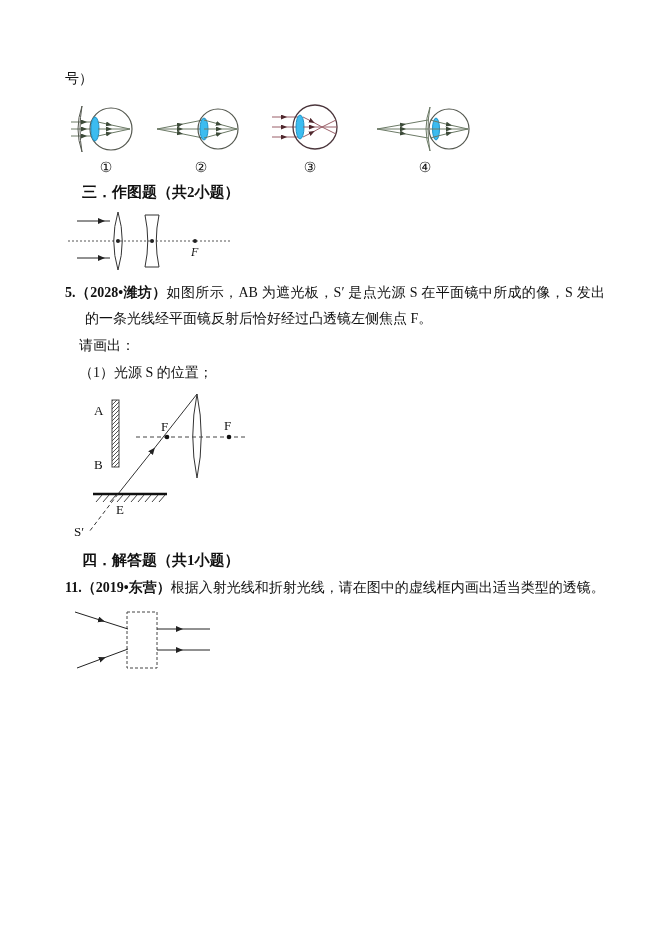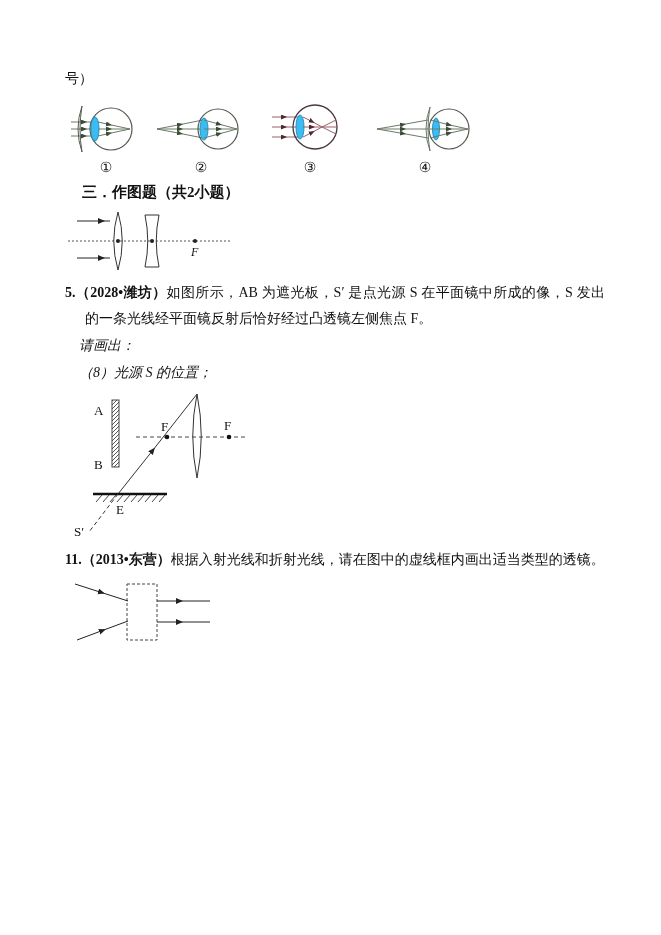--- a/index.html
+++ b/index.html
@@ -16,21 +16,21 @@
   .eye-item + .eye-item.g1 { margin-left:15px; }
   .eye-item + .eye-item.g2 { margin-left:26px; }
   .eye-item + .eye-item.g3 { margin-left:29px; }
   .eye-label { font-size:14px; line-height:16px; margin-top:2px; }
   h3.sec {
     margin:6px 0 0 17px; font-size:15px; font-weight:bold; line-height:20px;
     font-family:"Liberation Serif","DejaVu Serif",serif;
   }
   p.question { margin:5px 0 0 0; padding-left:20px; text-indent:-20px; text-align:justify; }
   .qnum, .qsrc { font-weight:bold; }
-  p.subline { margin:1px 0 0 0; padding-left:14px;font-style:italic; }
+  p.subline { margin:1px 0 0 0; padding-left:14px; }
   svg.diagram { display:block; }
   #d10 { margin:5px 0 0 3px; }
   #d11 { margin:6px 0 0 8px; }
   #d12 { margin:8px 0 0 5px; }
   .svglabel { font-family:"Liberation Serif","DejaVu Serif",serif; font-size:13px; fill:#111; }
   .svglabel-i { font-style:italic; font-size:12px; }
   .defs-holder { position:absolute; width:0; height:0; overflow:hidden; }
 </style>
 </head>
 <body>
@@ -131,21 +131,21 @@
     <path d="M77,8 L91,8 Q85.5,34 91,60 L77,60 Q82.5,34 77,8 Z" fill="none" stroke="#333"></path>
     <circle cx="50" cy="34" r="2" fill="#222"></circle>
     <circle cx="84" cy="34" r="2" fill="#222"></circle>
     <circle cx="127" cy="34" r="2" fill="#222"></circle>
     <text x="123" y="49" class="svglabel svglabel-i">F</text>
   </svg>
 
   <p class="question"><span class="qnum">5.</span><span class="qsrc">（2028•潍坊）</span><span>如图所示，AB 为遮光板，S′ 是点光源 S 在平面镜中所成的像，S 发出的一条光线经平面镜反射后恰好经过凸透镜左侧焦点 F。</span></p>
 
   <p class="subline">请画出：</p>
-  <p class="subline">（8）光源 S 的位置；</p>
+  <p class="subline">（1）光源 S 的位置；</p>
 
   <svg id="d11" class="diagram" width="185" height="150" viewBox="0 0 185 150">
     <rect x="39" y="8" width="7" height="67" fill="url(#hatch)" stroke="#444"></rect>
     <text x="21" y="23" class="svglabel">A</text>
     <text x="21" y="77" class="svglabel">B</text>
     <path d="M124,2 Q132.5,44 124,86 Q115.5,44 124,2 Z" fill="none" stroke="#333"></path>
     <line x1="63" y1="45" x2="174" y2="45" stroke="#444" stroke-dasharray="4,3"></line>
     <circle cx="94" cy="45" r="2.3" fill="#111"></circle>
     <circle cx="156" cy="45" r="2.3" fill="#111"></circle>
     <text x="88" y="39" class="svglabel">F</text>
@@ -162,22 +162,23 @@
       <line x1="65" y1="110" x2="71" y2="103"></line>
       <line x1="72" y1="110" x2="78" y2="103"></line>
       <line x1="79" y1="110" x2="85" y2="103"></line>
       <line x1="86" y1="110" x2="92" y2="103"></line>
     </g>
     <text x="43" y="122" class="svglabel">E</text>
     <line x1="45" y1="102" x2="16" y2="140" stroke="#333" stroke-dasharray="4,3"></line>
     <text x="1" y="144" class="svglabel">S′</text>
   </svg>
 
+  <h3 class="sec" style="margin-top:8px">四．解答题（共1小题）</h3>
 
-  <p class="question"><span class="qnum">11.</span><span class="qsrc">（2013•东营）</span><span>根据入射光线和折射光线，请在图中的虚线框内画出适当类型的透镜。</span></p>
+  <p class="question"><span class="qnum">11.</span><span class="qsrc">（2019•东营）</span><span>根据入射光线和折射光线，请在图中的虚线框内画出适当类型的透镜。</span></p>
 
   <svg id="d12" class="diagram" width="150" height="66" viewBox="0 0 150 66">
     <rect x="57" y="3" width="30" height="56" fill="none" stroke="#444" stroke-dasharray="3,2"></rect>
     <polyline points="5,3 32,11.7 58,20" fill="none" stroke="#222" marker-mid="url(#arrDark)"></polyline>
     <polyline points="7,59 33,49.3 58,40" fill="none" stroke="#222" marker-mid="url(#arrDark)"></polyline>
     <polyline points="87,20 110,20 140,20" fill="none" stroke="#222" marker-mid="url(#arrDark)"></polyline>
     <polyline points="87,41 110,41 140,41" fill="none" stroke="#222" marker-mid="url(#arrDark)"></polyline>
   </svg>
 
 

